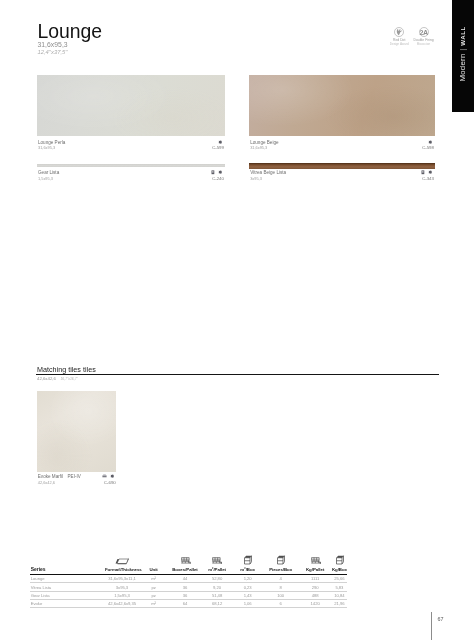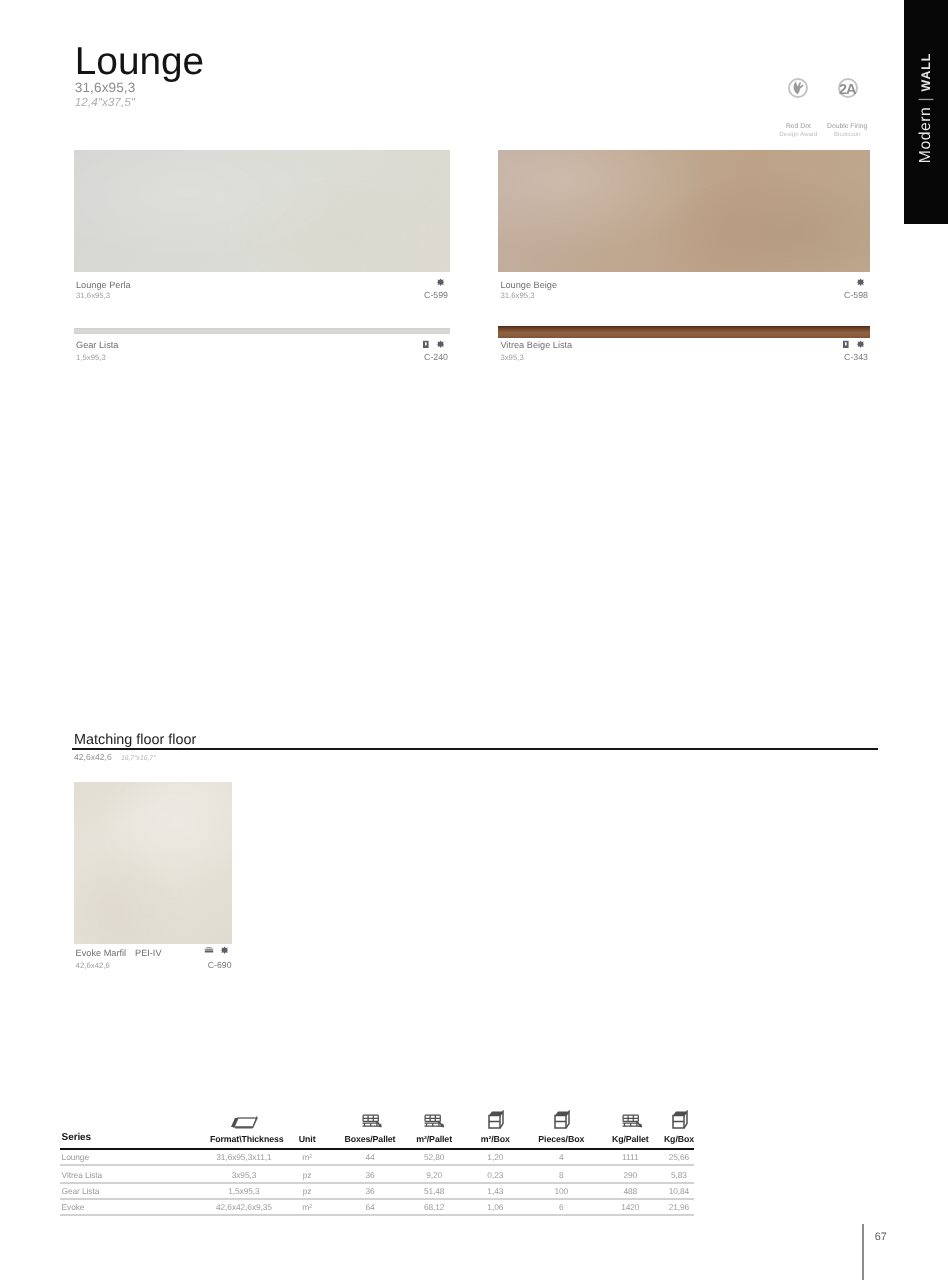--- a/index.html
+++ b/index.html
@@ -13,21 +13,21 @@
   .sidetab .w{font-weight:bold;font-size:6.2px;letter-spacing:0.45px;}
 
   
   .title{position:absolute;left:37.4px;top:22.4px;font-size:19.4px;color:#141414;letter-spacing:0px;line-height:1;}
   .sub1{position:absolute;left:37.4px;top:40.5px;font-size:6.8px;color:#8d8d8d;letter-spacing:0.05px;}
   .sub2{position:absolute;left:37.4px;top:48.5px;font-size:5.9px;color:#aeaeae;font-style:italic;}
 
   
   .badges{position:absolute;left:387px;top:27.3px;display:flex;gap:0px;}
   .badge{width:24.4px;text-align:center;}
-  .badge .circ{width:9.9px;height:9.9px;border:0.7px solid #c4c4c4;border-radius:50%;margin:12px auto;display:flex;align-items:center;justify-content:center;box-sizing:border-box;overflow:visible;}
+  .badge .circ{width:9.9px;height:9.9px;border:0.7px solid #c4c4c4;border-radius:50%;margin:0 auto;display:flex;align-items:center;justify-content:center;box-sizing:border-box;overflow:visible;}
   .badge .l1{font-size:3.4px;color:#9a9a9a;margin-top:1.3px;line-height:1.25;}
   .badge .l2{font-size:3.1px;color:#c2c2c2;line-height:1.25;margin-top:0.4px;}
 
   .badge .ctxt{font-size:7.2px;color:#8f8f8f;font-weight:bold;letter-spacing:-0.5px;line-height:1;position:relative;top:-0.1px;}
 
   
   .tile-img{position:absolute;}
   .cap{position:absolute;font-size:4.6px;color:#6f6f6f;white-space:nowrap;}
   .capsz{position:absolute;font-size:3.9px;color:#9e9e9e;white-space:nowrap;}
   .code{position:absolute;font-size:4.4px;color:#7a7a7a;text-align:right;white-space:nowrap;}
@@ -196,21 +196,21 @@
       </svg>
     </span>
     <span class="ic">
       <svg width="4.6" height="4.2" viewBox="0 0 22 20">
         <path d="M11 1 L13.5 5 L18 3.5 L17 8.5 L21 10 L17 11.5 L18 16.5 L13.5 15 L11 19 L8.5 15 L4 16.5 L5 11.5 L1 10 L5 8.5 L4 3.5 L8.5 5 Z" fill="#5d5d66"></path>
       </svg>
     </span>
   </div>
   <div class="code c4c">C-343</div>
 
-  <div class="sechead" style="top:364.6px">Matching floor floor</div>
+  <div class="sechead" style="top:364.6px">Matching tiles tiles</div>
   <div class="secline" style="top:373.6px;width:402.8px"></div>
   <div class="secsz" style="top:375.6px">
     <span>42,6x42,6</span>
     <span class="imp">16,7"x16,7"</span>
   </div>
 
   <div class="tile-img tf"></div>
 
   <div class="cap cfn">Evoke Marfil</div>
   <div class="cap cfp">PEI-IV</div>

